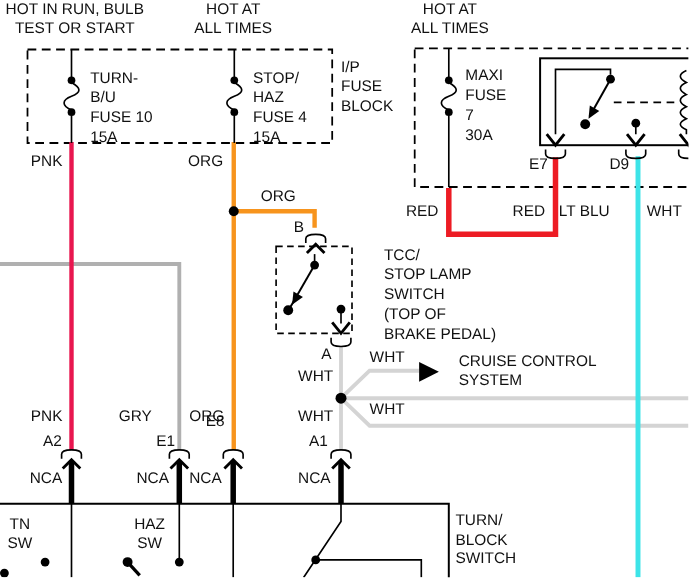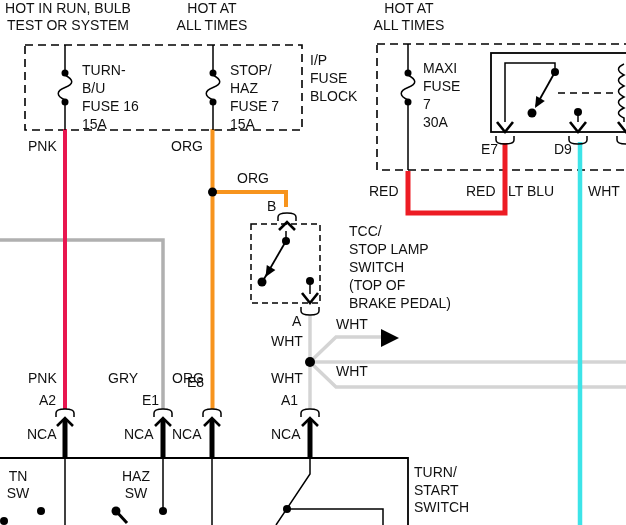--- a/index.html
+++ b/index.html
@@ -122,48 +122,50 @@
     <circle cx="41" cy="511" r="4" class="dot"></circle>
     <circle cx="4" cy="521" r="4" class="dot"></circle>
     <line x1="116" y1="511" x2="127" y2="523" stroke="#000" stroke-width="3"></line>
     <circle cx="116" cy="511" r="4.5" class="dot"></circle>
     <path d="M310,458 V474 L276,525" class="thin"></path>
     <circle cx="287" cy="509" r="4" class="dot"></circle>
     <path d="M287,509 H383 V525" class="thin"></path>
   </svg>
 
   <div class="lbl ctr lh16" style="left:0;top:6;width:136px">HOT IN RUN, BULB
-TEST OR SYSTEM</div>
+TEST OR START</div>
   <div class="lbl ctr lh16" style="left:145px;top:6;width:134px">HOT AT
 ALL TIMES</div>
   <div class="lbl ctr lh16" style="left:342px;top:8;width:134px">HOT AT
 ALL TIMES</div>
 
   <div class="lbl" style="left:310px;top:51px">I/P
 FUSE
 BLOCK</div>
   <div class="lbl" style="left:82px;top:61px">TURN-
 B/U
-FUSE 16
+FUSE 10
 15A</div>
   <div class="lbl" style="left:230px;top:61px">STOP/
 HAZ
-FUSE 7
+FUSE 4
 15A</div>
   <div class="lbl" style="left:423px;top:59px">MAXI
 FUSE
 7
 30A</div>
   <div class="lbl" style="left:349px;top:222px">TCC/
 STOP LAMP
 SWITCH
 (TOP OF
 BRAKE PEDAL)</div>
+  <div class="lbl lh17" style="left:417px;top:320px">CRUISE CONTROL
+SYSTEM</div>
   <div class="lbl lh175" style="left:414px;top:464px">TURN/
-START
+BLOCK
 SWITCH</div>
   <div class="lbl ctr lh17" style="left:1px;top:468px;width:34px">TN
 SW</div>
   <div class="lbl ctr lh17" style="left:119px;top:468px;width:34px">HAZ
 SW</div>
 
   <div class="lbl s" style="left:28px;top:139px">PNK</div>
   <div class="lbl s" style="left:171px;top:139px">ORG</div>
   <div class="lbl s" style="left:237px;top:171px">ORG</div>
   <div class="lbl s" style="left:369px;top:184px">RED</div>

